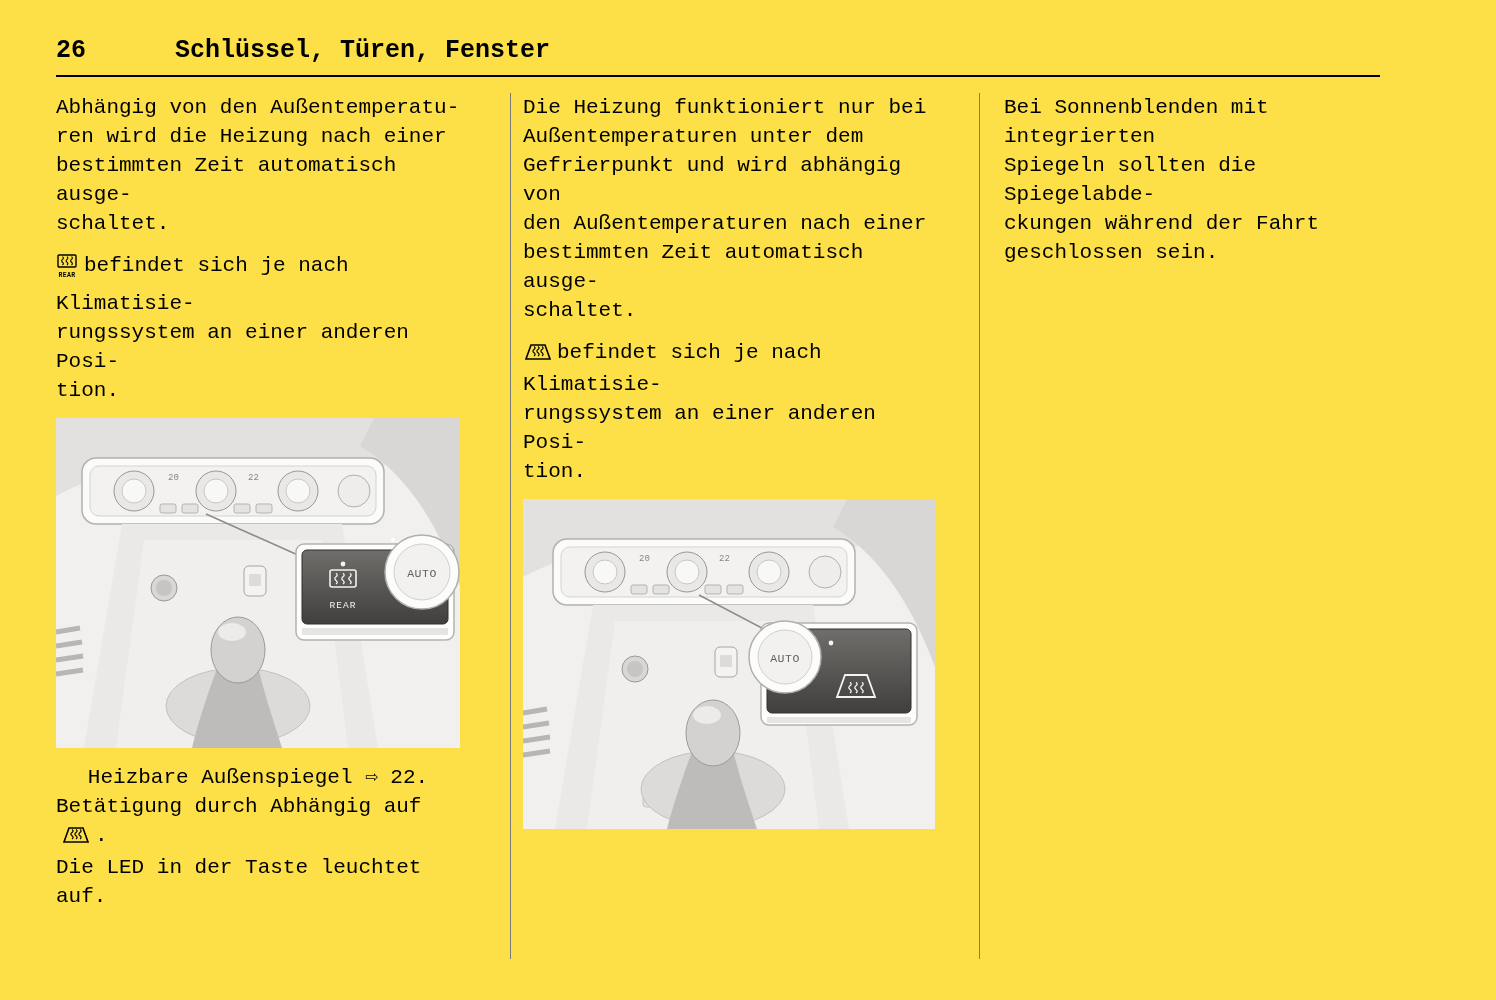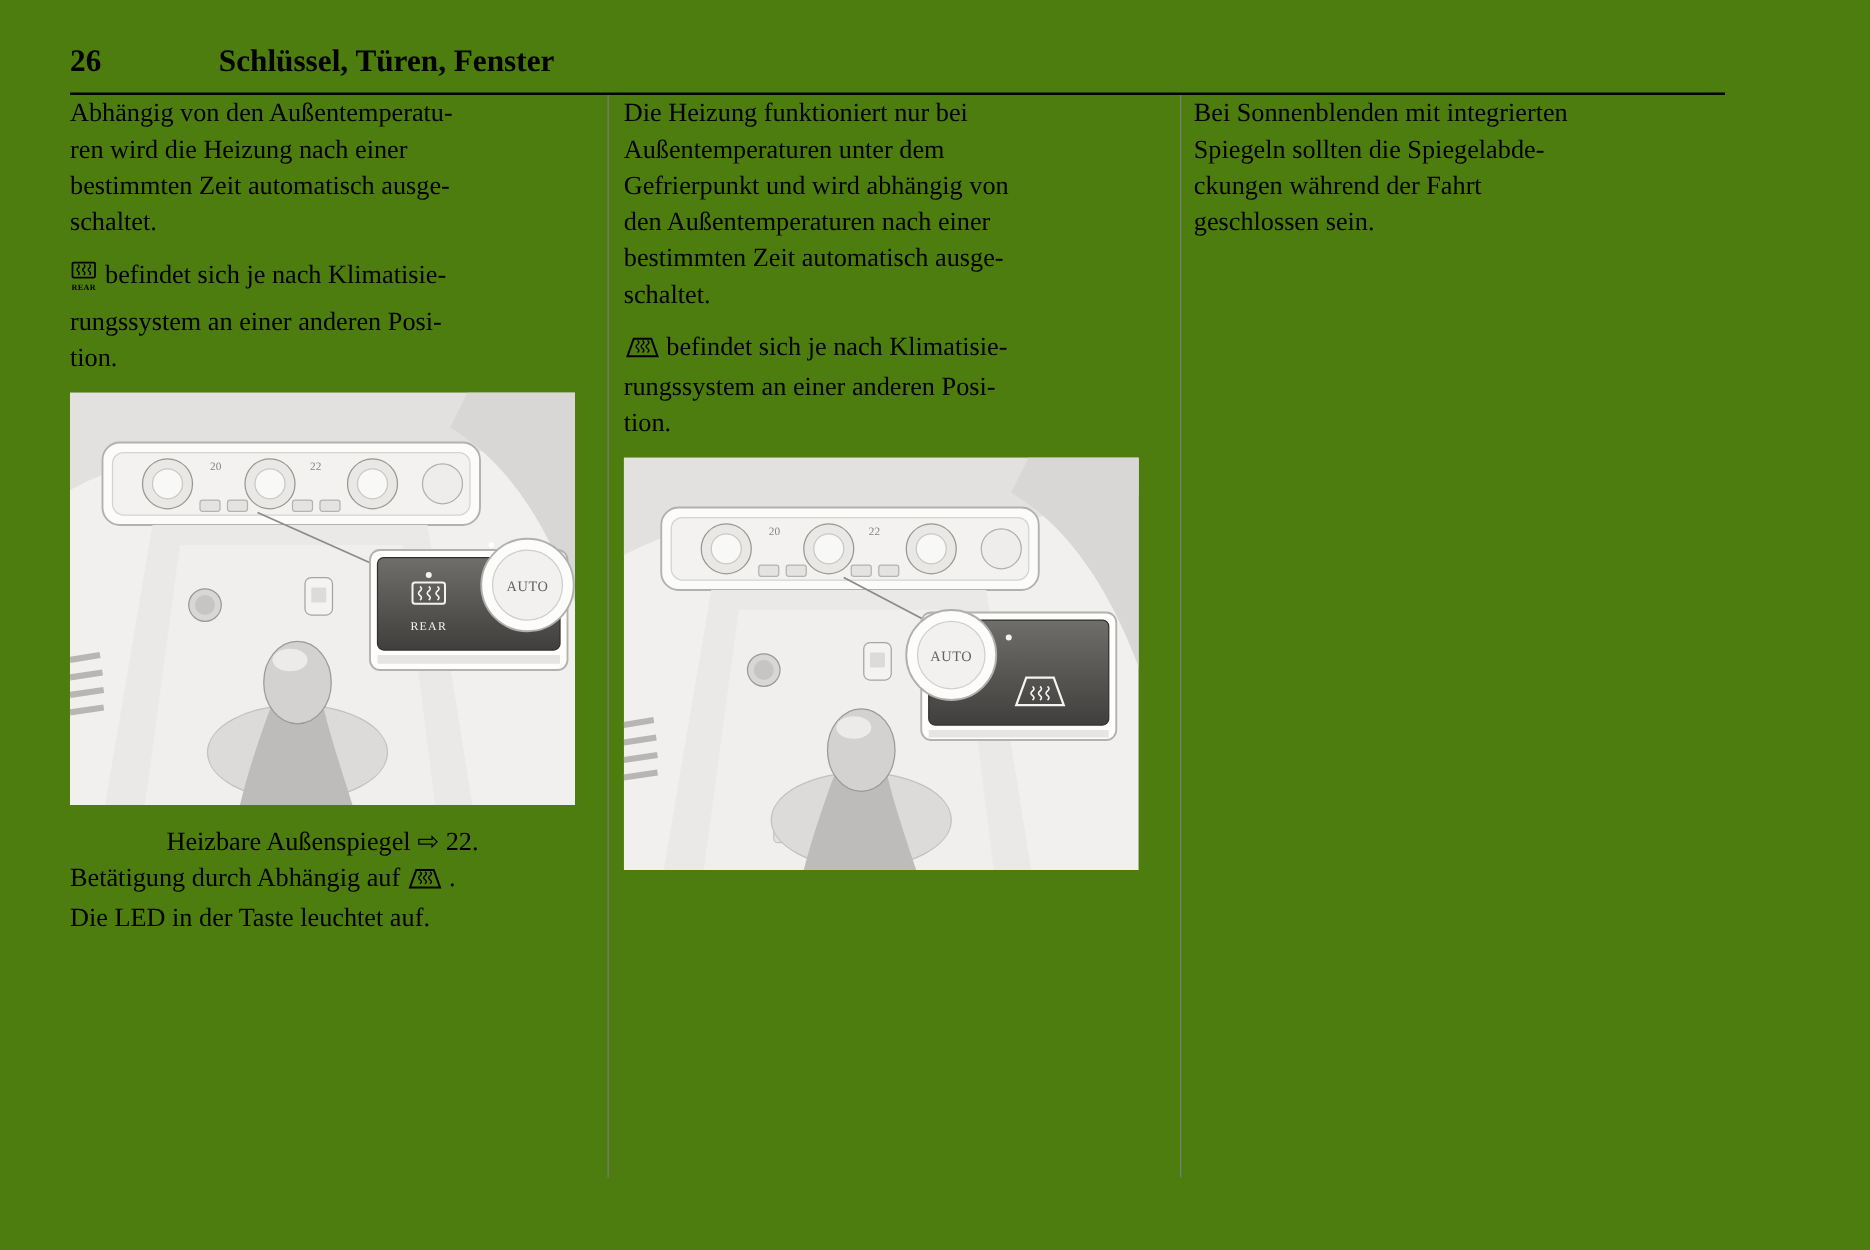--- a/index.html
+++ b/index.html
@@ -1,30 +1,30 @@
 <!DOCTYPE html>
 <html><head>
 <meta charset="utf-8">
 <style>
   html,body{margin:0;padding:0;background:#ffffff;}
   .page{
     width:1496px;height:1000px;box-sizing:border-box;
     padding:36px 0 0 56px;
-    font-family:Liberation Serif, serif;
-    color:#000;position:relative;overflow:hidden;background:#4d7c0f;
+    font-family:Liberation Mono, monospace;
+    color:#000;position:relative;overflow:hidden;background:#fde047;
   }
   .content{width:1324px;}
   .header{display:flex;align-items:baseline;border-bottom:2px solid #000;padding-bottom:10px;}
   .page-num{font-size:25px;font-weight:bold;width:119px;}
   .chapter{font-size:25px;font-weight:bold;}
-  .columns{display:flex;height:866px;}
+  .columns{display:flex;margin-top:16px;height:866px;gap:24px;}
   .col{box-sizing:border-box;}
   .col-1{width:430px;padding-right:26px;}
   .col-2{width:458px;border-left:1px solid #7a7a7a;padding-left:12px;padding-right:20px;}
-  .col-3{width:436px;border-left:1px solid #7a7a7a;padding-left:10px;}
+  .col-3{width:436px;border-left:1px solid #7a7a7a;padding-left:24px;}
   p.body{font-size:21px;line-height:29px;margin:0 0 13px 0;white-space:pre-line;}
   p.caption{margin:6px 0 0 0;text-align:center;}
   h2{font-size:31px;line-height:37px;font-weight:bold;margin:30px 0 12px 0;white-space:pre-line;letter-spacing:-0.2px;}
   h2.h-sonnen{margin-top:34px;}
   figure{margin:12px 0 10px 0;}
   .inline-icon{display:inline-block;}
   .icon-rear{vertical-align:-9px;margin:0 6px 0 0;}
   .icon-ws{vertical-align:-3px;margin:0 4px 0 5px;}
   .figtiny{font-size:9px;fill:#85848a;}
   .figlabel{font-size:9.5px;fill:#f4f3f1;text-anchor:middle;letter-spacing:1px;}

